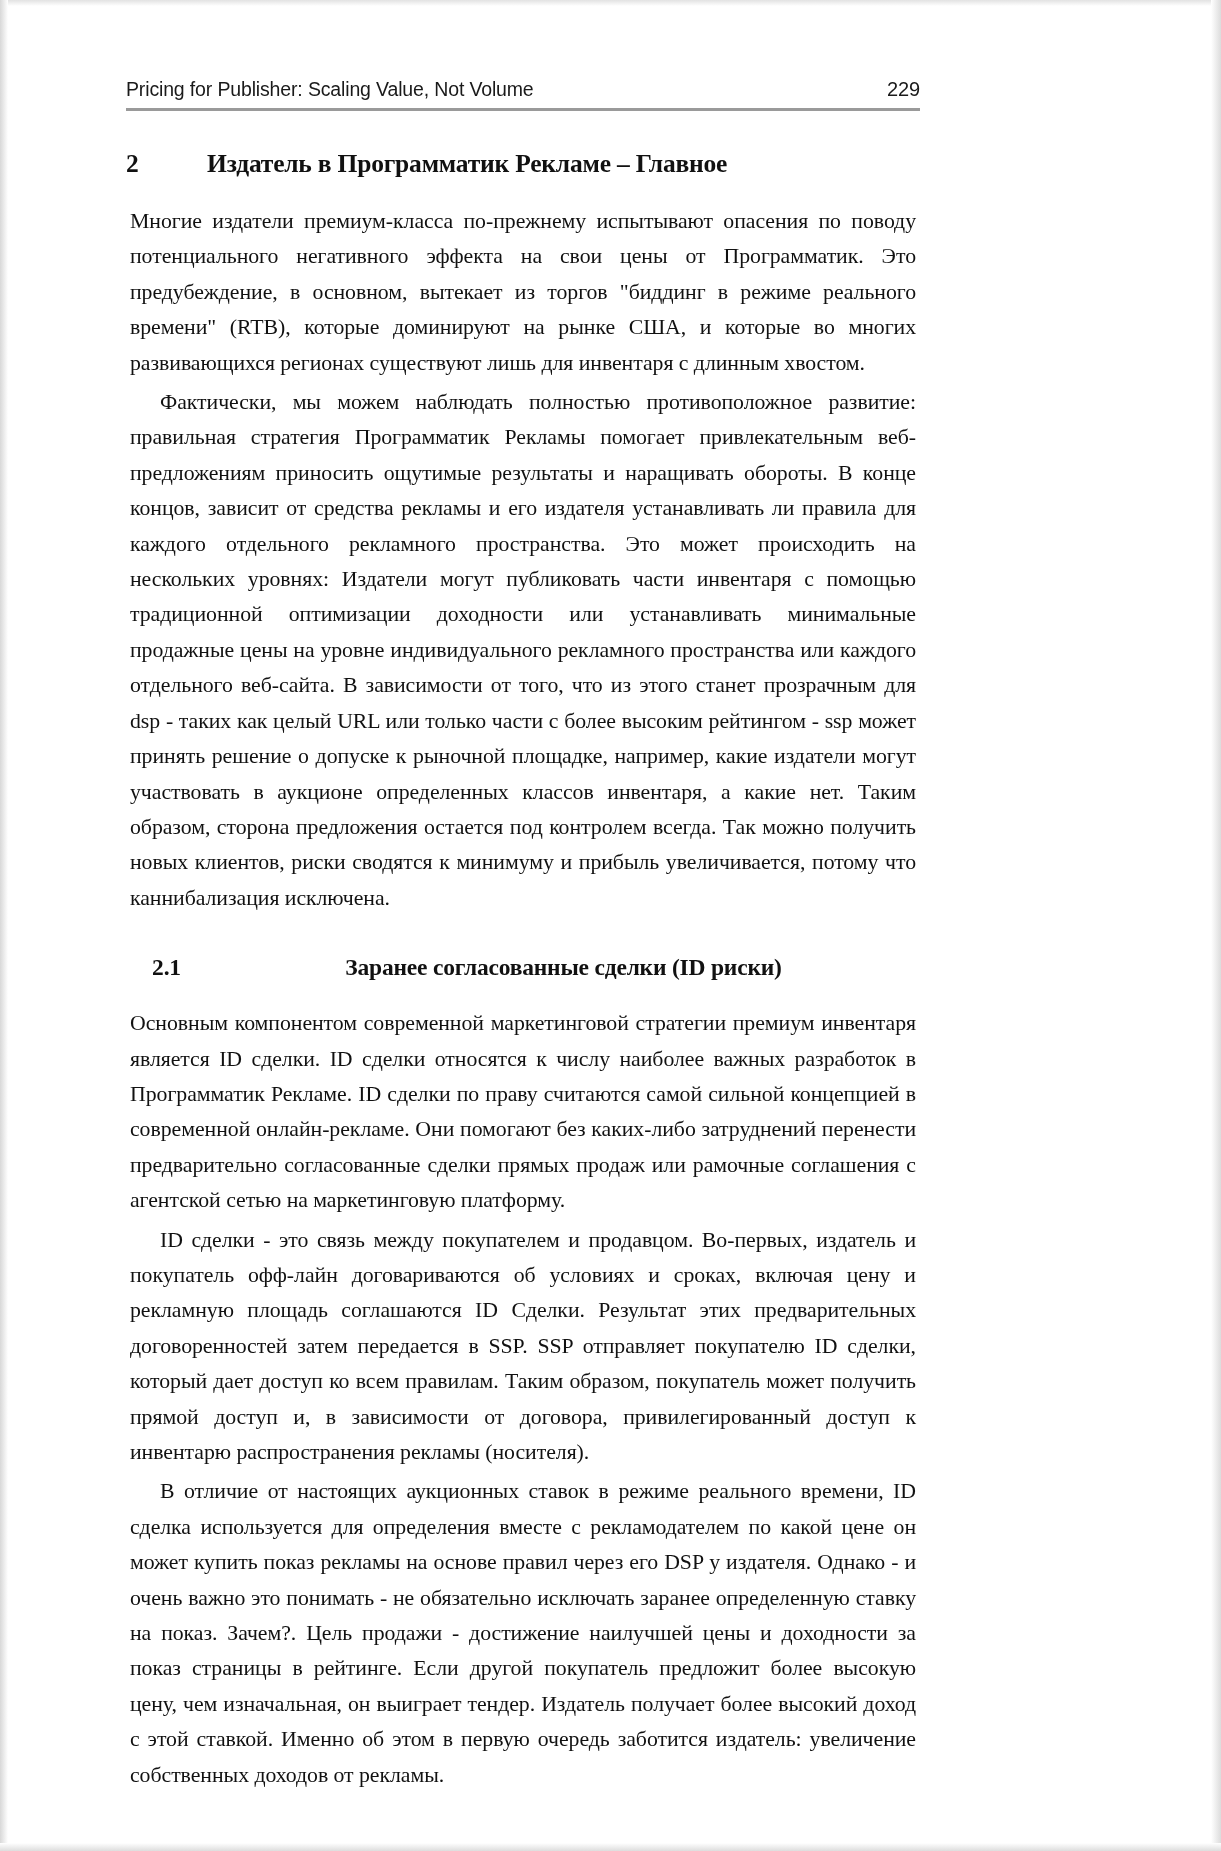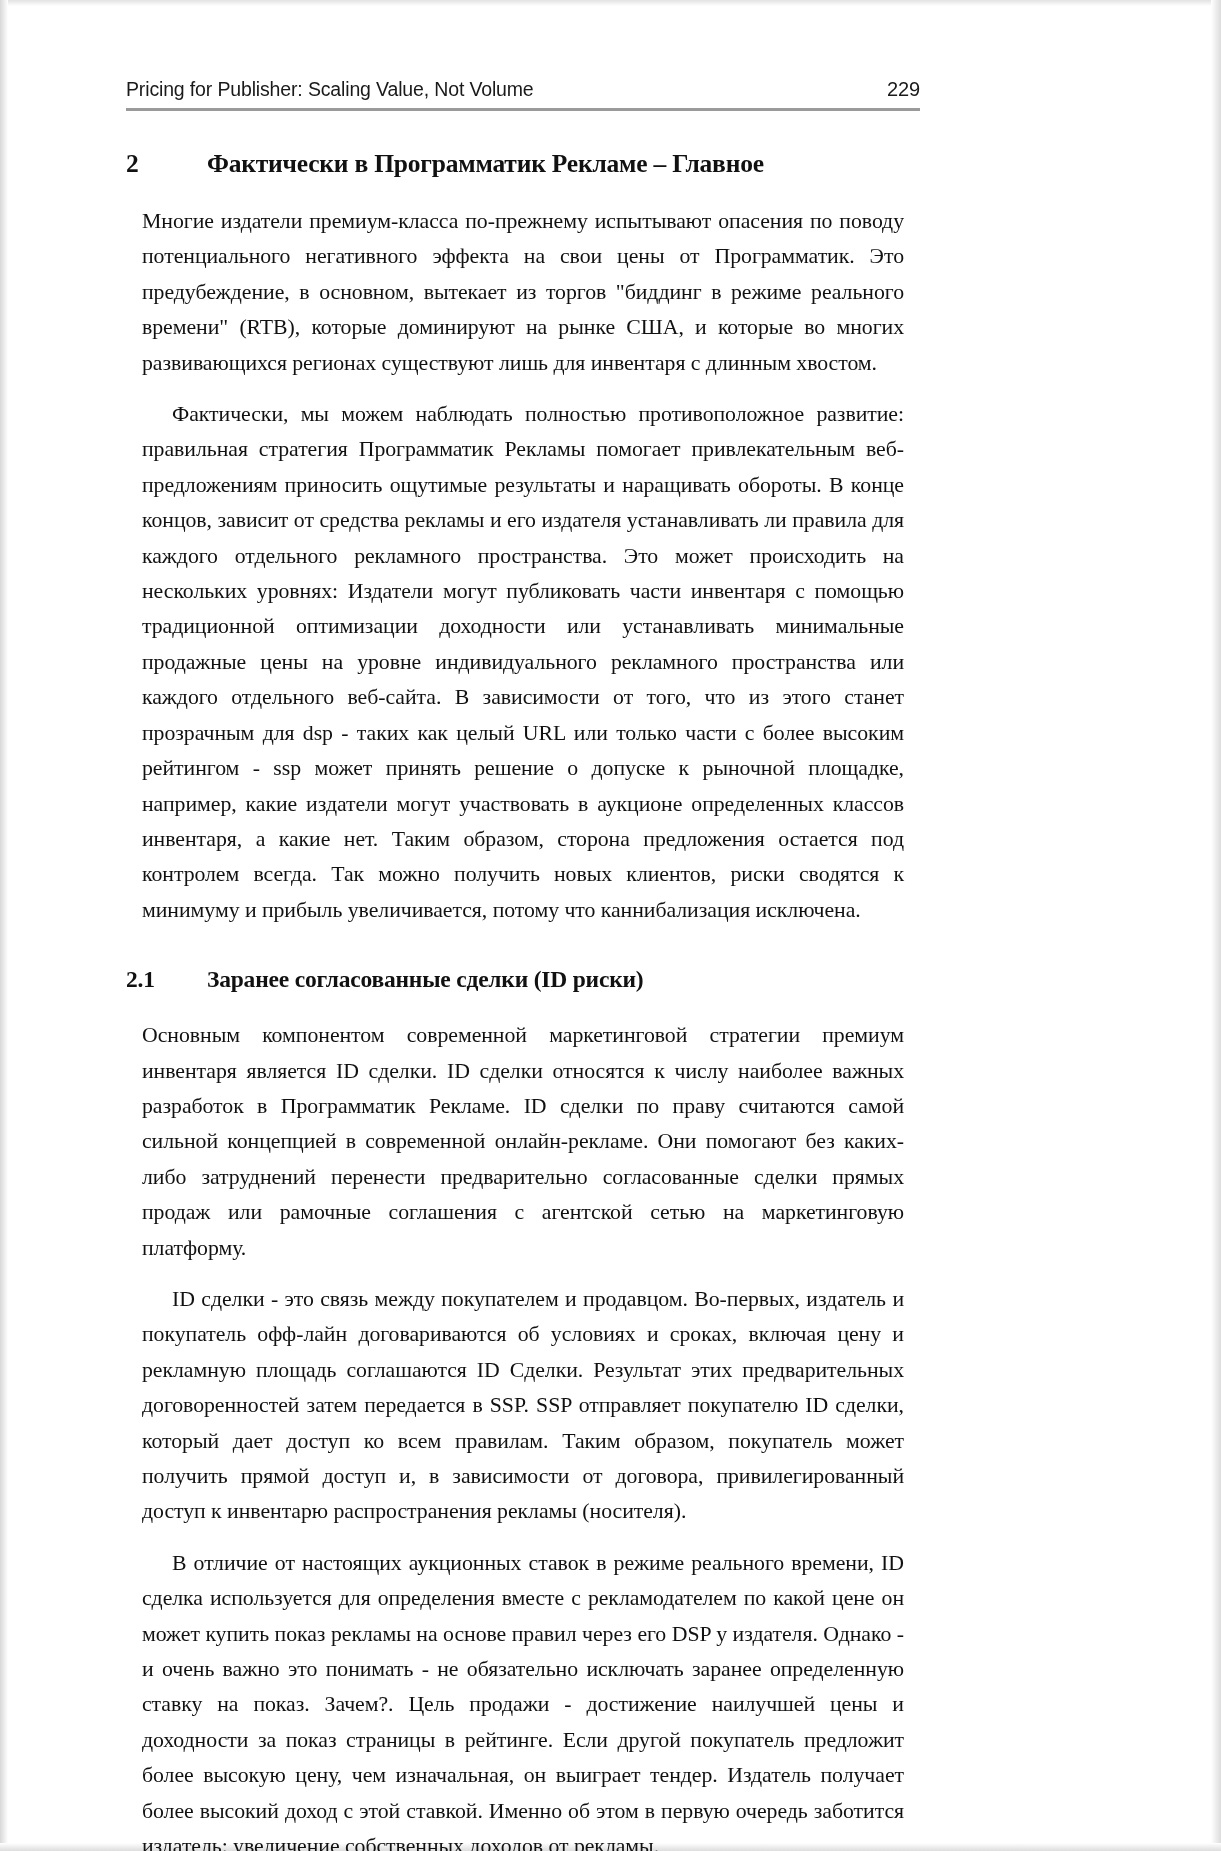--- a/index.html
+++ b/index.html
@@ -88,29 +88,29 @@
     align-items: baseline;
     letter-spacing: -0.2px;
   }
   .sec-num {
     width: 81px;
     flex: 0 0 81px;
   }
   .sec-title { flex: 1 1 auto; }
 
   h2.sec.lvl1 { margin-top: 38px; }
-  h2.sec.lvl2 { margin-top: 38px; font-size: 23.5px; }
+  h2.sec.lvl2 { margin-top: 38px; font-size: 23.5px; text-align: center; }
   h2.sec.lvl2 .sec-num { width: 81px; flex: 0 0 81px; }
 
   
   .body-block {
     margin-top: 25px;
   }
   p.para {
-    margin: 16px;
+    margin: 4px;
     font-size: 21.8px;
     line-height: 35.4px;
     text-align: justify;
     text-justify: inter-word;
     hyphens: none;
     letter-spacing: -0.05px;
   }
   p.para.indent { text-indent: 30px; }
 
   
@@ -134,21 +134,21 @@
   <div class="content">
 
     <div class="runhead">
       <span class="runhead-title">Pricing for Publisher: Scaling Value, Not Volume</span>
       <span class="runhead-page">229</span>
     </div>
     <div class="runhead-rule"></div>
 
     <h2 class="sec lvl1">
       <span class="sec-num">2</span>
-      <span class="sec-title">Фактически в Программатик Рекламе – Главное</span>
+      <span class="sec-title">Издатель в Программатик Рекламе – Главное</span>
     </h2>
 
     <div class="body-block">
       <p class="para no-stretch">Многие издатели премиум-класса по-прежнему испытывают опасения по поводу потенциального негативного эффекта на свои цены от Программатик. Это предубеждение, в основном, вытекает из торгов "биддинг в режиме реального времени" (RTB), которые  доминируют на рынке США, и которые во многих развивающихся регионах существуют лишь для инвентаря с длинным хвостом.</p>
       <p class="para indent no-stretch">Фактически, мы можем наблюдать полностью противоположное развитие: правильная стратегия Программатик Рекламы помогает привлекательным веб-предложениям приносить ощутимые результаты и наращивать обороты. В конце концов, зависит от средства рекламы и его издателя устанавливать ли правила для каждого отдельного рекламного пространства. Это может происходить на нескольких уровнях: Издатели могут  публиковать части инвентаря с помощью традиционной оптимизации доходности или устанавливать минимальные продажные цены на уровне индивидуального рекламного  пространства или каждого отдельного веб-сайта. В зависимости от того, что из этого станет прозрачным для dsp - таких как целый URL или только части с более высоким рейтингом - ssp может принять решение о допуске к рыночной площадке, например, какие издатели могут участвовать в аукционе определенных классов инвентаря, а какие нет. Таким образом, сторона предложения остается под контролем всегда. Так можно получить новых клиентов, риски сводятся к минимуму и прибыль увеличивается, потому что каннибализация исключена.</p>
     </div>
 
     <h2 class="sec lvl2">
       <span class="sec-num">2.1</span>
       <span class="sec-title">Заранее согласованные сделки (ID риски)</span>

